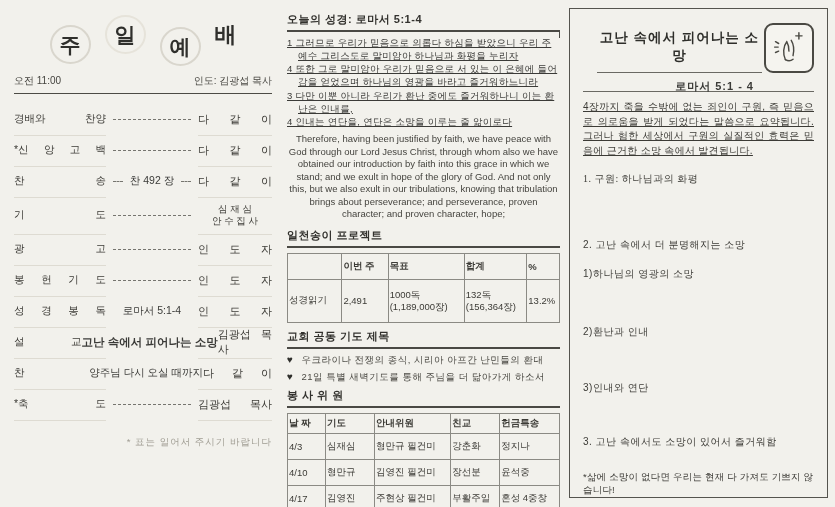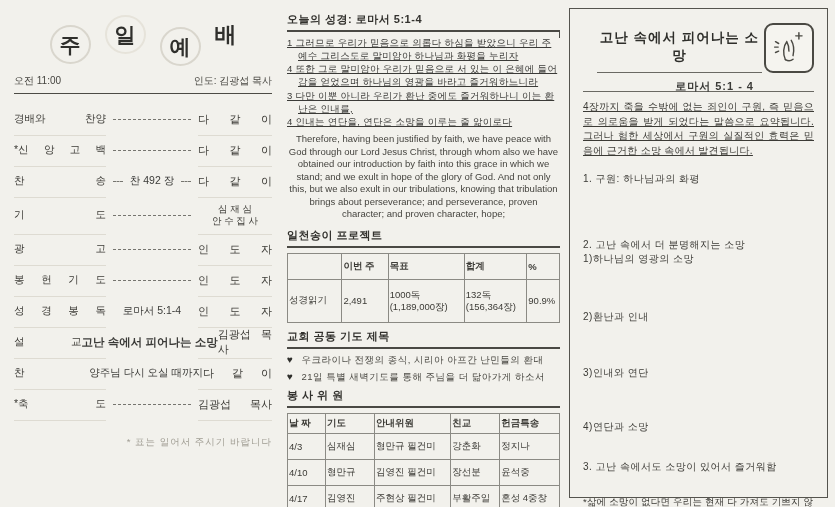--- a/index.html
+++ b/index.html
@@ -52,21 +52,21 @@
              border:1.5px solid #55544e;padding:12px 13px 10px 13px;background:#f2f1ec;
              display:flex;flex-direction:column;}
   .rhead{position:relative;border-bottom:1px solid #6a6963;padding-bottom:8px;margin-bottom:8px;min-height:62px;}
   .rtitle{font-weight:bold;font-size:13.5px;color:#2e2e2a;letter-spacing:1px;margin:8px 52px 0 14px;
           border-bottom:1px solid #6a6963;padding-bottom:7px;text-align:center;}
   .rref{font-weight:bold;font-size:11px;text-align:right;margin:6px 60px 0 0;letter-spacing:1px;}
   .ricon{position:absolute;right:0;top:2px;width:46px;height:46px;border:2px solid #4a4943;
          border-radius:9px;display:flex;align-items:center;justify-content:center;background:#f5f4ef;}
   .rintro{font-size:10px;line-height:1.45;text-align:justify;letter-spacing:0.3px;margin-bottom:14px;color:#3c3b36;text-decoration:underline;}
   .oitem{font-size:10px;letter-spacing:0.5px;color:#3c3b36;}
-  .og0{margin-bottom:52px;} .og1{margin-bottom:0;} .og2{margin-bottom:44px;}
+  .og0{margin-bottom:52px;font-family:Liberation Serif, serif;} .og1{margin-bottom:15px;} .og2{margin-bottom:44px;}
   .og3{margin-bottom:42px;} .og4{margin-bottom:40px;} .og5{margin-bottom:26px;} .og6{margin-bottom:22px;}
   .rfoot{font-size:9.5px;letter-spacing:0.2px;color:#3c3b36;margin-top:auto;}
 </style>
 </head>
 <body>
 
 <div class="page">
 
   <section class="col-left">
     <div class="ltitle">
@@ -168,21 +168,21 @@
         <th>합계</th>
         <th>%</th>
       </tr>
       <tr>
         <td>성경읽기</td>
         <td>2,491</td>
         <td class="preline">1000독
 (1,189,000장)</td>
         <td class="preline">132독
 (156,364장)</td>
-        <td>90.9%</td>
+        <td>13.2%</td>
       </tr>
     </tbody>
       </table>
 
     <div class="mhead">교회 공동 기도 제목</div>
     <div class="prayer-item">
       <span class="heart">♥</span>
       <span>우크라이나 전쟁의 종식, 시리아 아프간 난민들의 환대</span>
     </div>
     <div class="prayer-item">
@@ -249,19 +249,18 @@
       </div>
     </div>
 
     <div class="rintro">4장까지 죽을 수밖에 없는 죄인이 구원, 즉 믿음으로 의로움을 받게 되었다는 말씀으로 요약됩니다. 그러나 험한 세상에서 구원의 실질적인 효력은 믿음에 근거한 소망 속에서 발견됩니다.</div>
 
     <div class="oitem og0">1. 구원: 하나님과의 화평</div>
     <div class="oitem og1">2. 고난 속에서 더 분명해지는 소망</div>
     <div class="oitem og2">1)하나님의 영광의 소망</div>
     <div class="oitem og3">2)환난과 인내</div>
     <div class="oitem og4">3)인내와 연단</div>
-    <div class="oitem og5">4)연단과 소망</div>
     <div class="oitem og6">3. 고난 속에서도 소망이 있어서 즐거워함</div>
 
     <div class="rfoot">*삶에 소망이 없다면 우리는 현재 다 가져도 기쁘지 않습니다!</div>
   </section>
 
 </div>
 
 </body></html>

